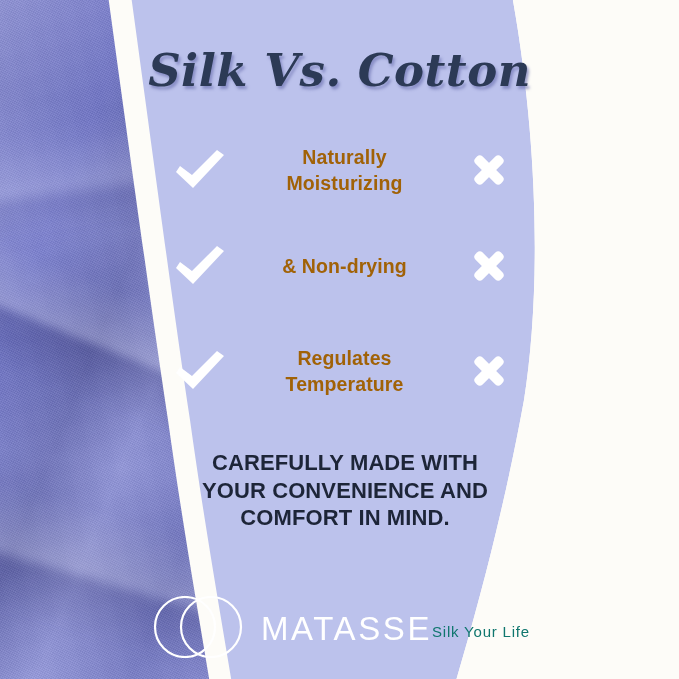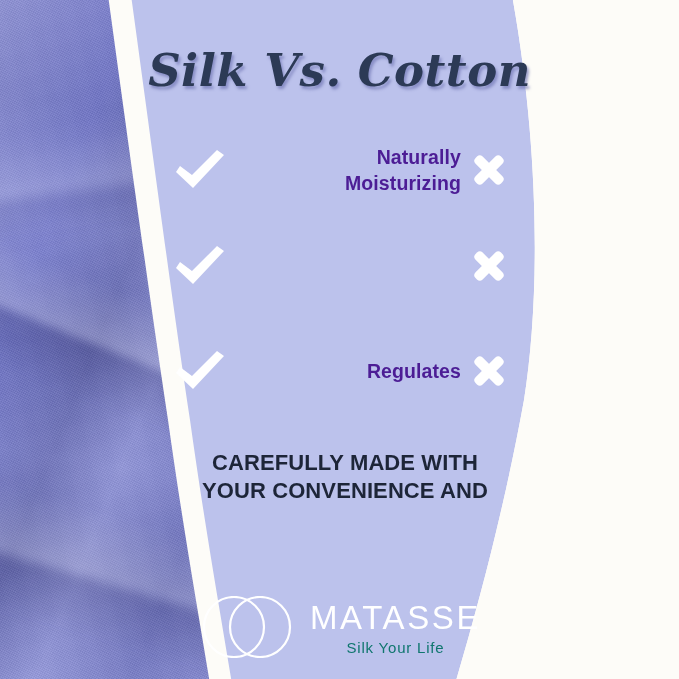--- a/index.html
+++ b/index.html
@@ -162,22 +162,22 @@
     width: 56px;
     flex: 0 0 56px;
     display: flex;
     align-items: center;
     justify-content: center;
   }
   .mark svg { display: block; }
 
   .feature-text {
     flex: 1 1 auto;
-    text-align: right;
-    color: #4c1d95;
+    text-align: center;
+    color: #a16207;
     font-weight: bold;
     font-size: 19.5px;
     line-height: 1.34;
     letter-spacing: 0.1px;
   }
   .feature-text span { display: block; }
 
   #tagline {
     position: absolute;
     top: 449px;
@@ -199,21 +199,21 @@
     width: 679px;
     display: flex;
     align-items: center;
     justify-content: center;
     gap: 14px;
   }
   #logo-mark { flex: 0 0 auto; }
   #logo-mark svg { display: block; }
   #logo-words {
     display: flex;
-    flex-direction: column;
+    flex-direction: row;
     align-items: center;
     padding-top: 2px;
   }
   #brand-name {
     color: #ffffff;
     font-size: 33px;
     font-weight: 300;
     letter-spacing: 2.6px;
     line-height: 1;
   }
@@ -294,53 +294,56 @@
       </div>
     </div>
 
     <div class="feature-row" id="row-1">
       <div class="mark">
         <svg width="52" height="42" viewBox="0 0 52 42" aria-hidden="true">
           <path fill="#ffffff" d="M6 17 L2 23 L19 39 L50 6 L43 1 L18 26 Z"></path>
         </svg>
       </div>
       <div class="feature-text">
+        <span>&amp; Non-drying</span>
       </div>
       <div class="mark">
         <svg width="40" height="40" viewBox="0 0 40 40" aria-hidden="true">
           <g fill="#ffffff">
             <rect x="15" y="2" width="10" height="36" rx="4" transform="rotate(45 20 20)"></rect>
             <rect x="15" y="2" width="10" height="36" rx="4" transform="rotate(-45 20 20)"></rect>
           </g>
         </svg>
       </div>
     </div>
 
     <div class="feature-row" id="row-2">
       <div class="mark">
         <svg width="52" height="42" viewBox="0 0 52 42" aria-hidden="true">
           <path fill="#ffffff" d="M6 17 L2 23 L19 39 L50 6 L43 1 L18 26 Z"></path>
         </svg>
       </div>
       <div class="feature-text">
         <span>Regulates</span>
+        <span>Temperature</span>
       </div>
       <div class="mark">
         <svg width="40" height="40" viewBox="0 0 40 40" aria-hidden="true">
           <g fill="#ffffff">
             <rect x="15" y="2" width="10" height="36" rx="4" transform="rotate(45 20 20)"></rect>
             <rect x="15" y="2" width="10" height="36" rx="4" transform="rotate(-45 20 20)"></rect>
           </g>
         </svg>
       </div>
     </div>
 
     <div id="tagline">
       <span>CAREFULLY MADE WITH</span>
       <span>YOUR CONVENIENCE AND</span>
+      <span>COMFORT IN MIND.</span>
     </div>
 
     <div id="logo">
       <div id="logo-mark">
         <svg width="98" height="62" viewBox="0 0 98 62" aria-hidden="true">
           <g fill="none" stroke="#ffffff" stroke-width="2.2">
             <ellipse cx="36" cy="31" rx="30" ry="30"></ellipse>
             <ellipse cx="62" cy="31" rx="30" ry="30"></ellipse>
           </g>
         </svg>

